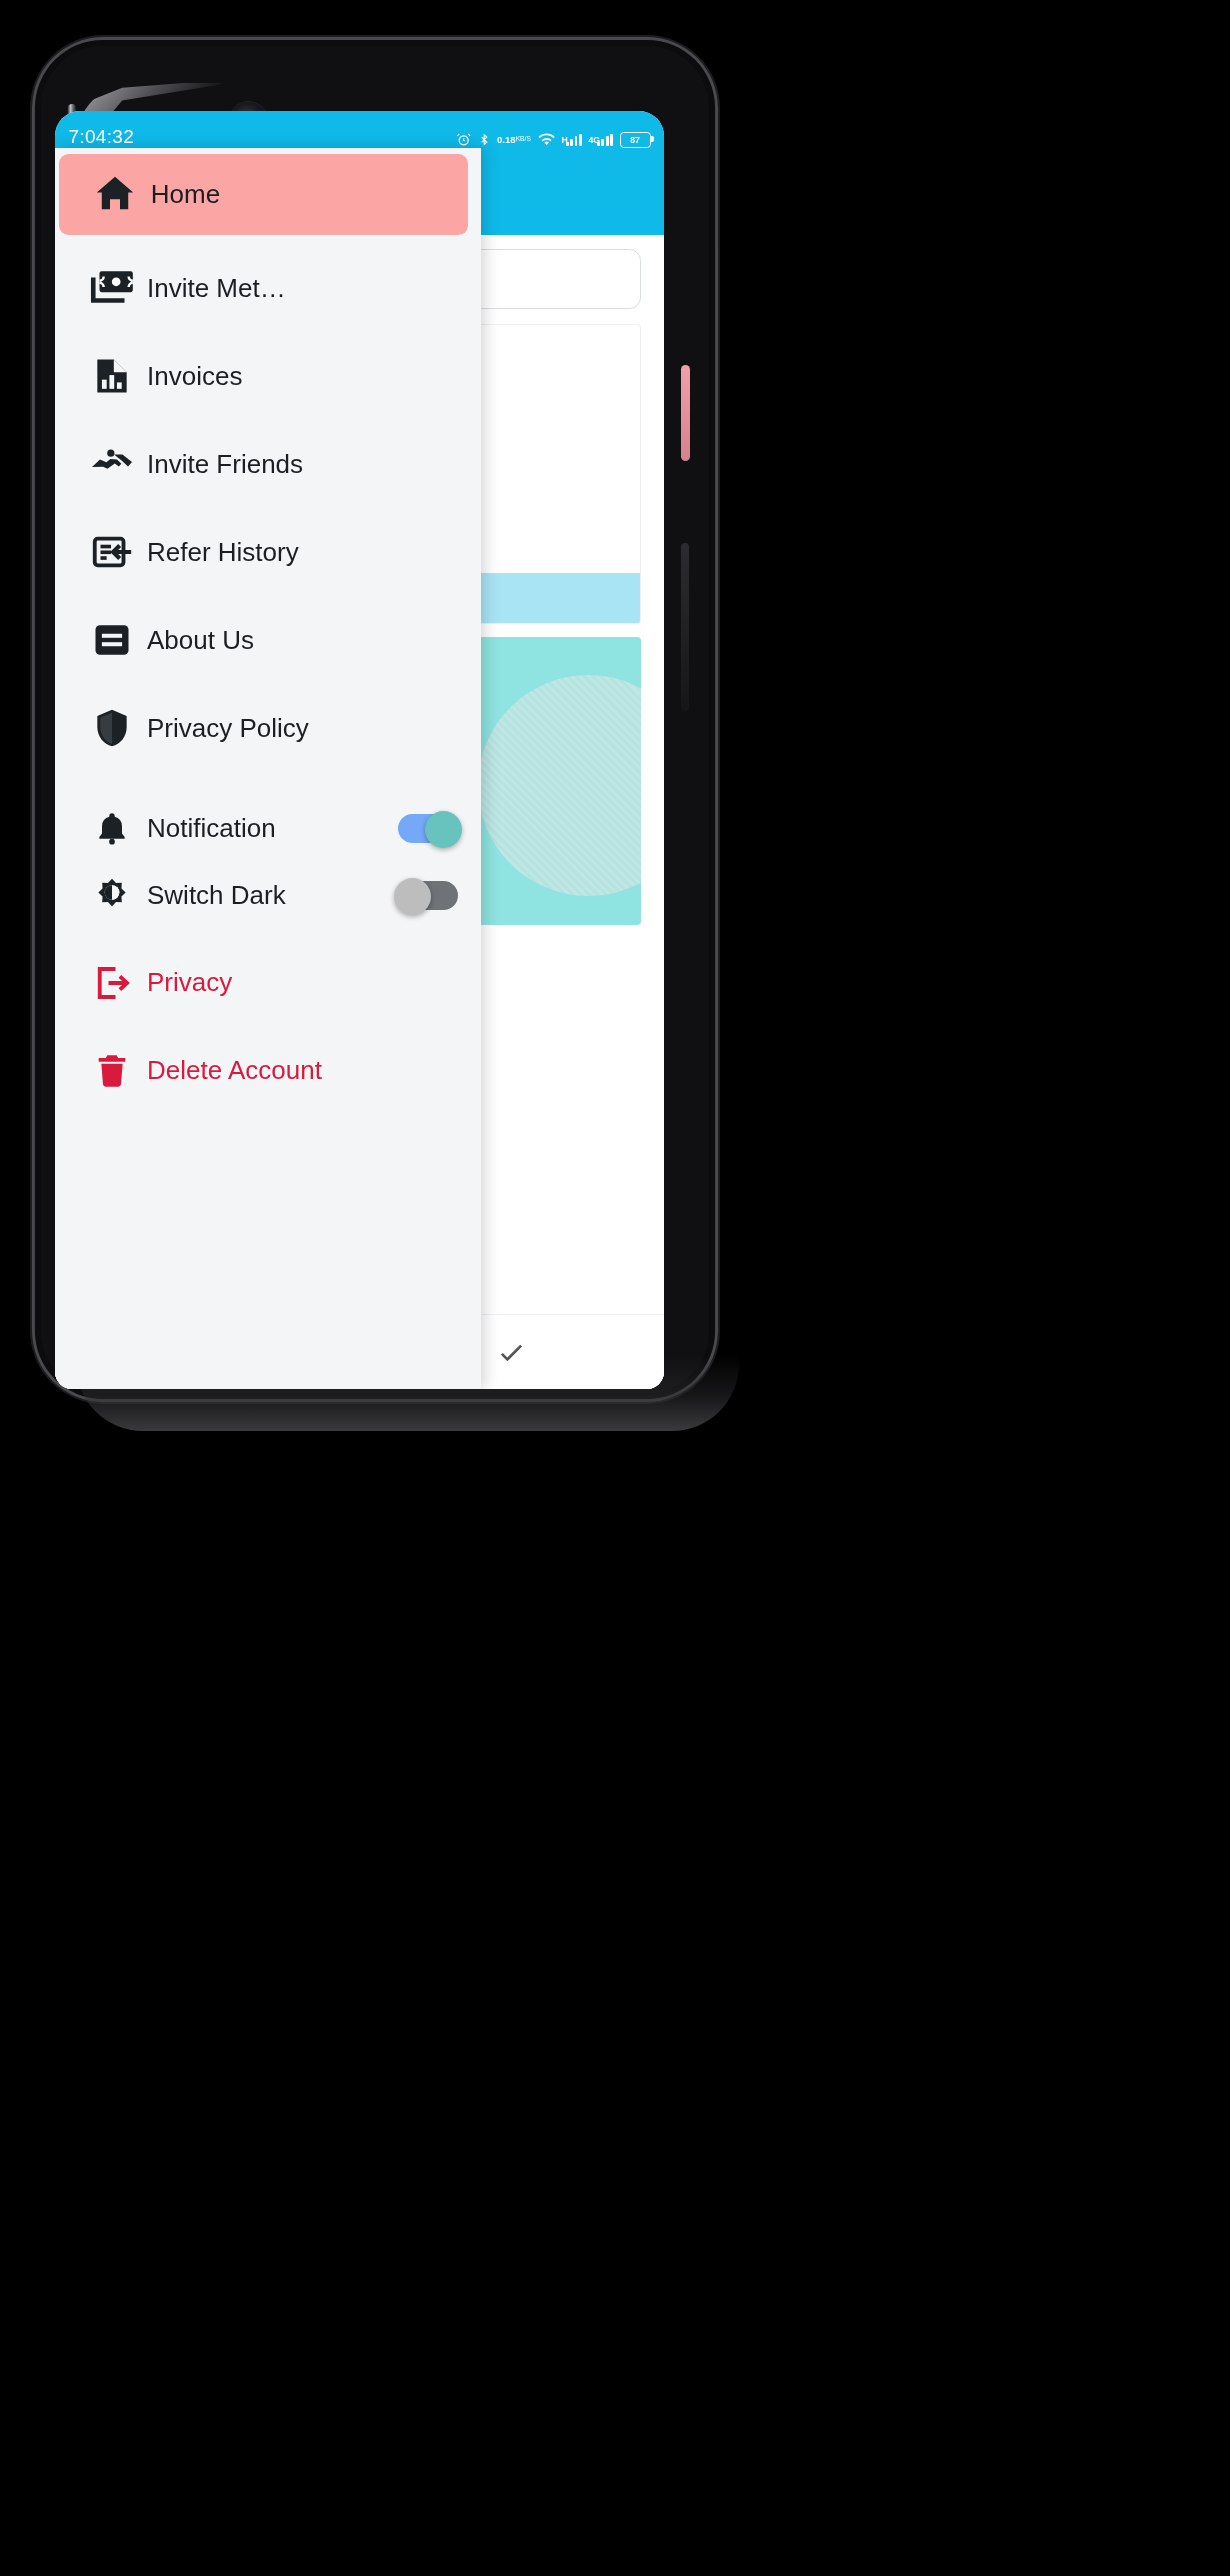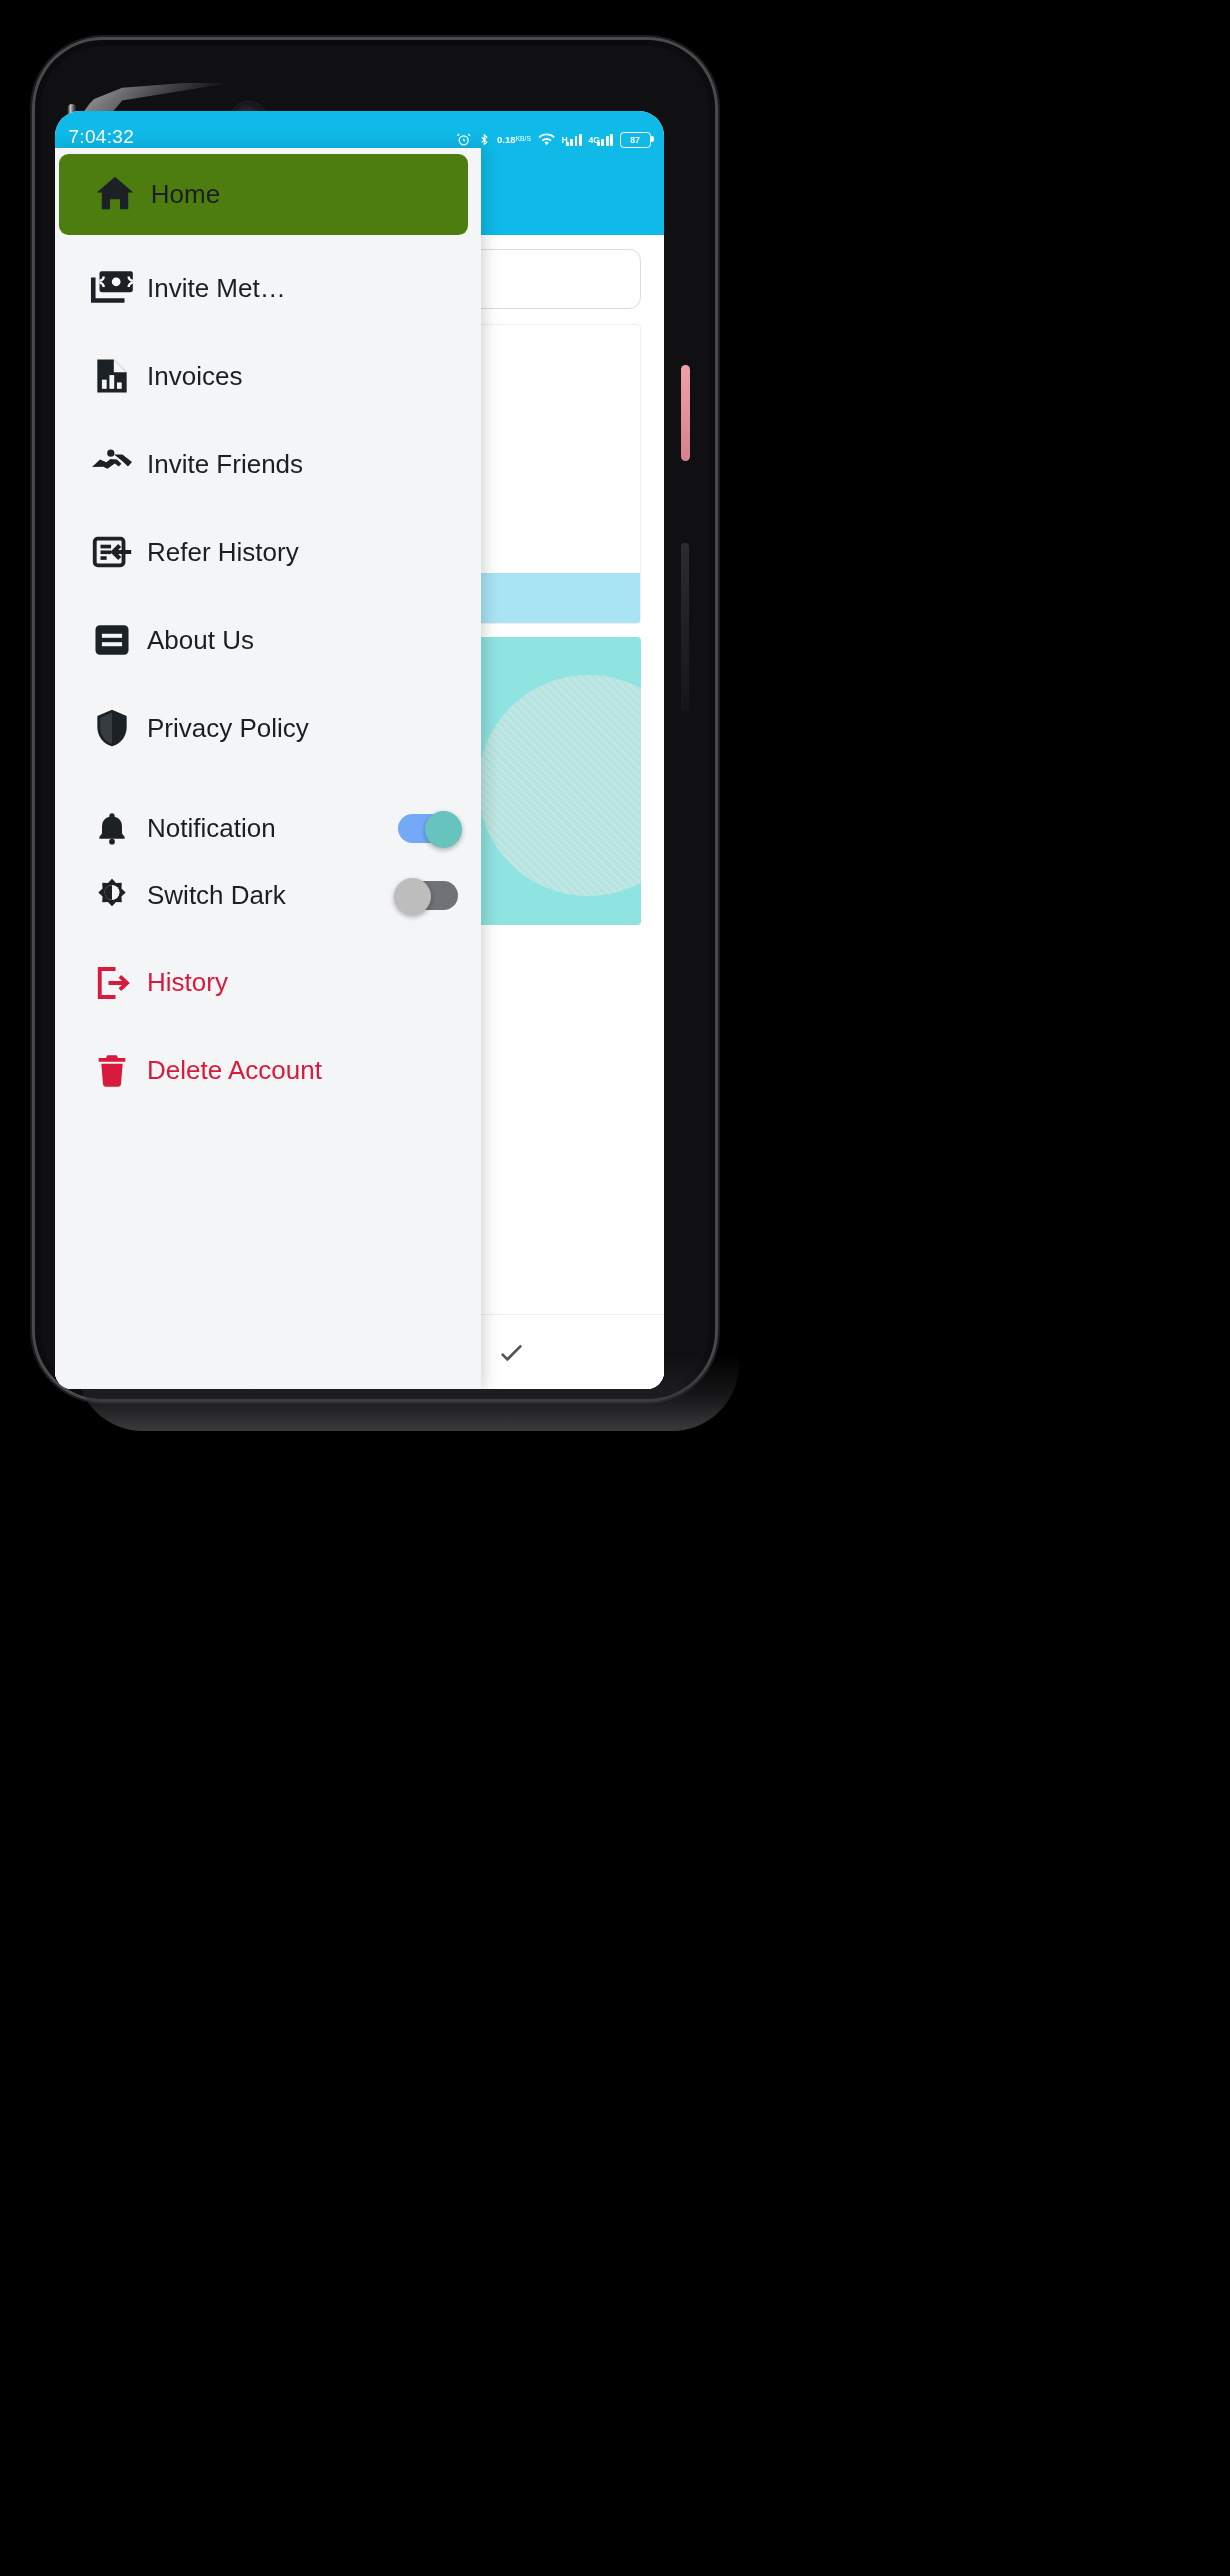--- a/index.html
+++ b/index.html
@@ -95,21 +95,21 @@
   .svc-label{font-size:20px;color:#6e757c;}
 
   #bottom-nav{position:absolute;left:0;bottom:0;width:100%;height:75px;background:#fff;
     border-top:1px solid #eceff1;display:flex;align-items:center;}
   .nav-item{flex:1;display:flex;align-items:center;justify-content:center;}
 
   
   #drawer{position:absolute;left:0;top:0;width:426px;height:1242px;background:#f4f5f7;
     box-shadow:3.8px 0 15.4px rgba(0,0,0,.18);overflow:hidden;}
   .drawer-item{display:flex;align-items:center;height:88px;padding:0 9.6px 0 21px;box-sizing:border-box;}
-  .drawer-item.active{background:#4d7c0f;border-radius:9.6px;margin:5.8px 13.5px 0 3.8px;height:81px;}
+  .drawer-item.active{background:#fca5a5;border-radius:9.6px;margin:5.8px 13.5px 0 3.8px;height:81px;}
   .di-icon{width:71px;flex:0 0 71px;display:flex;align-items:center;justify-content:center;}
   .di-label{font-size:26px;color:#1b1f23;white-space:nowrap;overflow:hidden;text-overflow:ellipsis;}
   .di-label.danger{color:#d81b3c;}
   .toggle-item{display:flex;align-items:center;height:67px;padding:0 9.6px 0 21px;box-sizing:border-box;}
   .toggle-item .di-label{flex:1;}
   .switch{width:60px;height:29px;border-radius:15.4px;position:relative;flex:0 0 60px;margin-right:13.5px;}
   .switch.on{background:#74a9f7;}
   .switch.off{background:#6f7276;}
   .knob{position:absolute;top:-3.8px;width:37px;height:37px;border-radius:50%;
     box-shadow:0 1.9px 4.8px rgba(0,0,0,.3);}
@@ -381,21 +381,21 @@
 
       <div class="gap-sm"></div>
 
       <div class="drawer-item">
         <span class="di-icon">
           <svg width="42" height="42" viewBox="0 0 24 24" fill="none" stroke="#d81b3c" stroke-width="2.2">
             <path d="M14 4H5v16h9"></path>
             <path d="M10 12h10M16.5 8.2 20.6 12l-4.1 3.8"></path>
           </svg>
         </span>
-        <span class="di-label danger">History</span>
+        <span class="di-label danger">Privacy</span>
       </div>
 
       <div class="drawer-item">
         <span class="di-icon">
           <svg width="40" height="40" viewBox="0 0 24 24" fill="#d81b3c">
             <path d="M9.2 2.6h5.6l.9 1.6H20v2.2H4V4.2h4.3l.9-1.6z"></path>
             <path d="M5.6 7.6h12.8l-1 12.4a1.6 1.6 0 0 1-1.6 1.4H8.2a1.6 1.6 0 0 1-1.6-1.4L5.6 7.6z"></path>
           </svg>
         </span>
         <span class="di-label danger">Delete Account</span>

